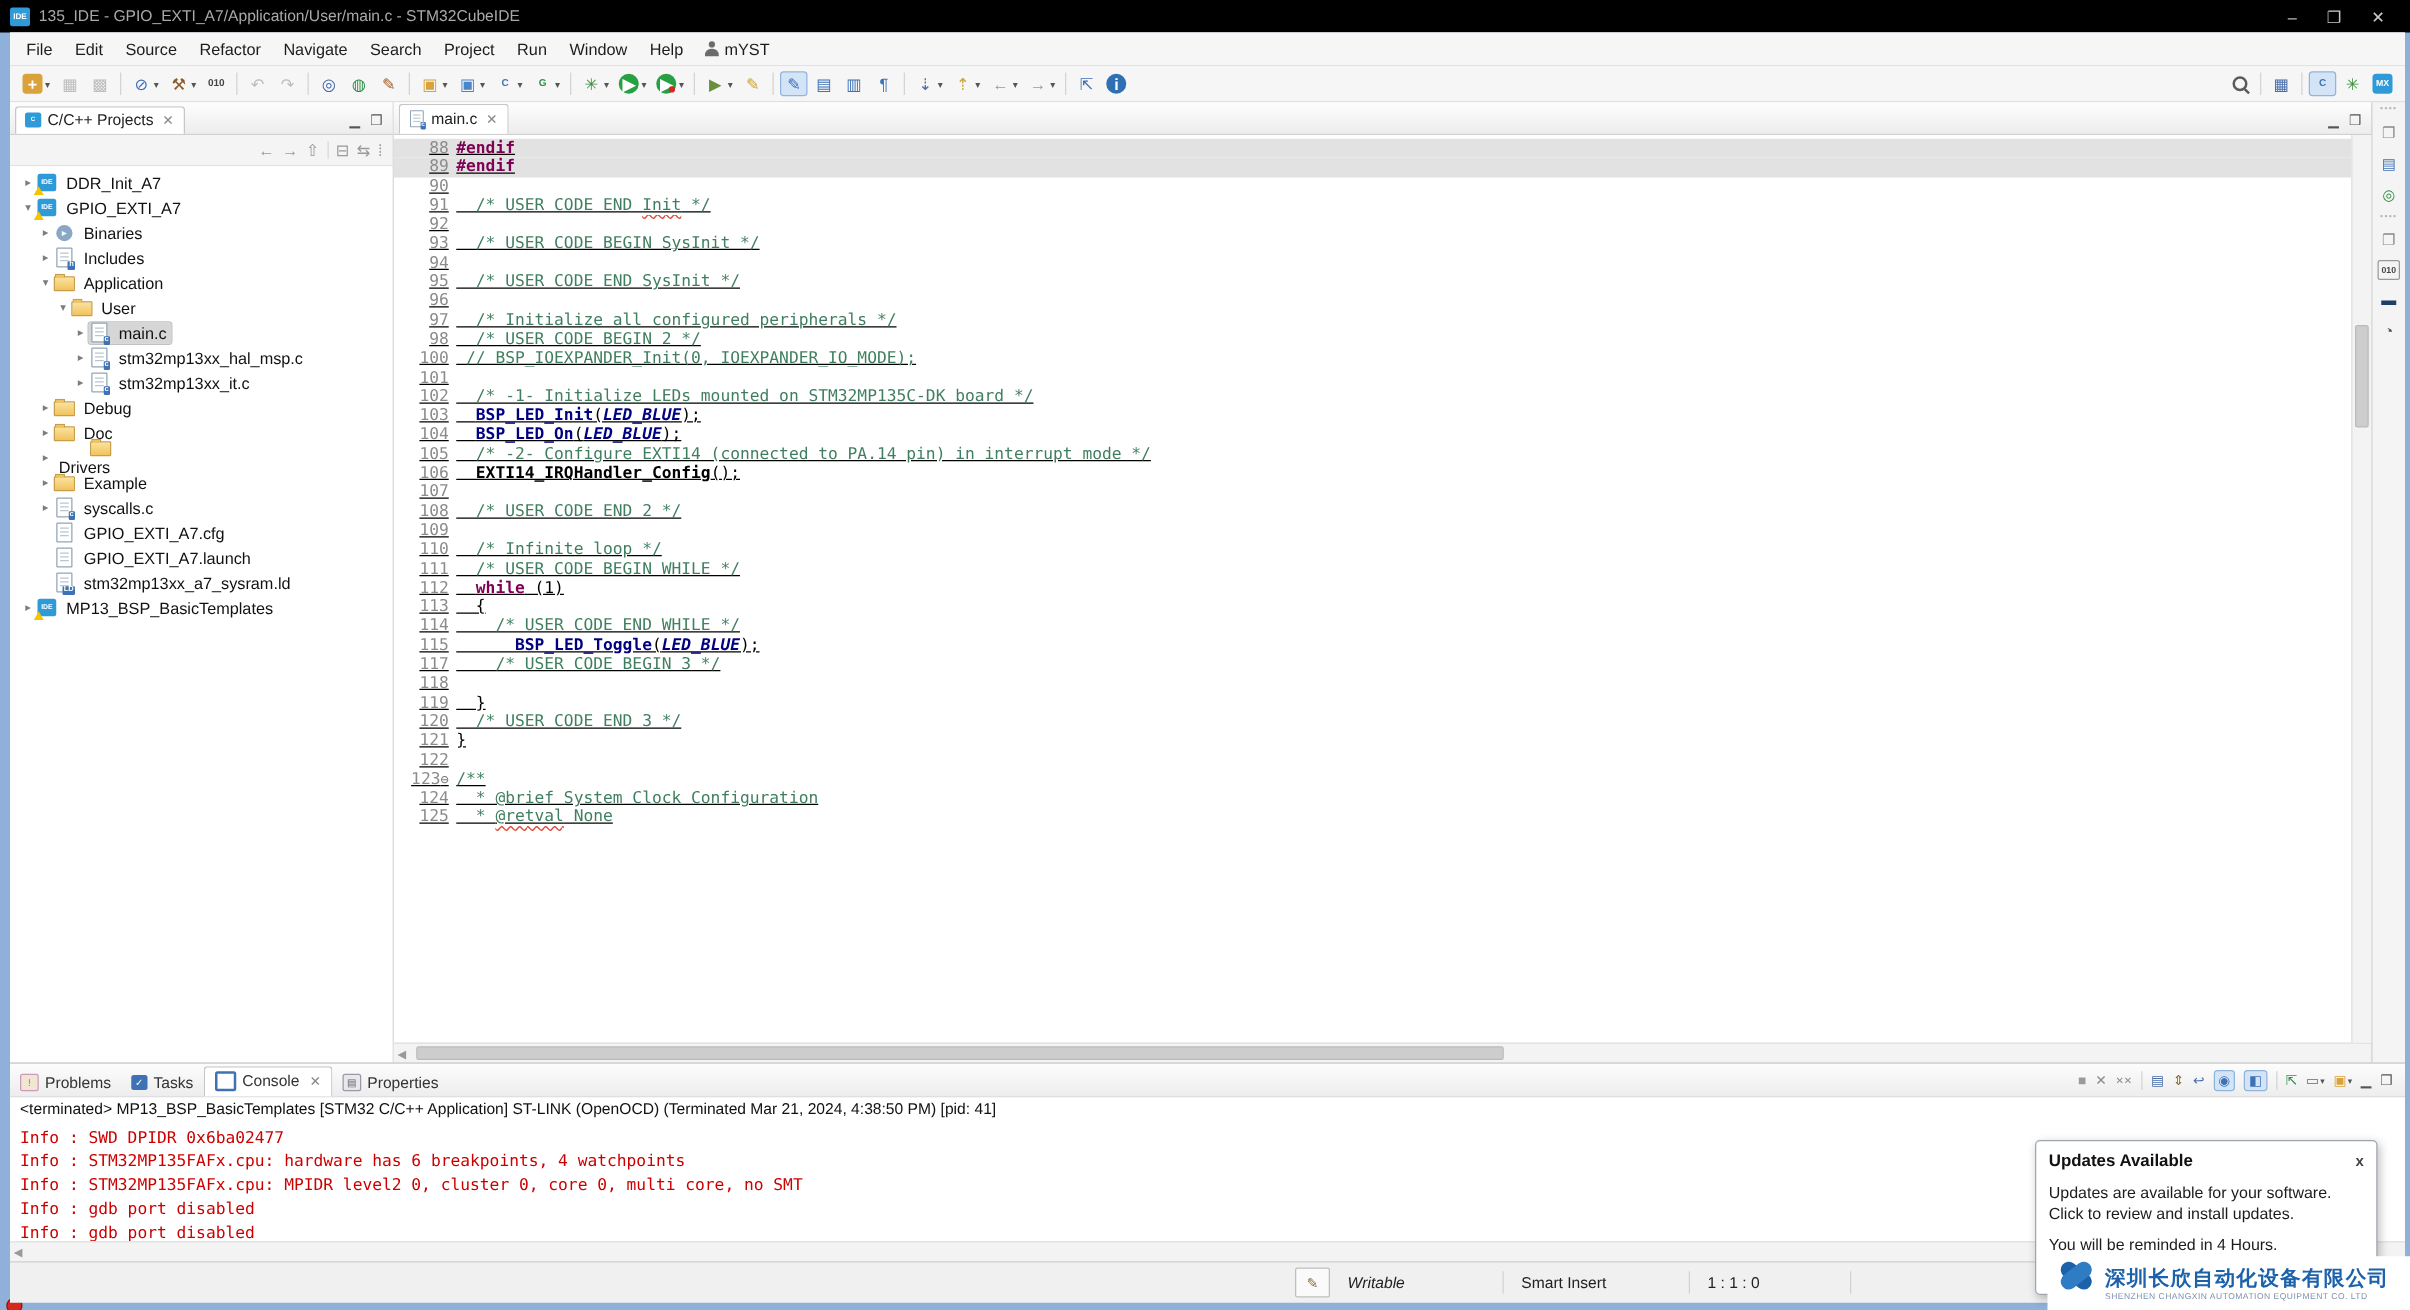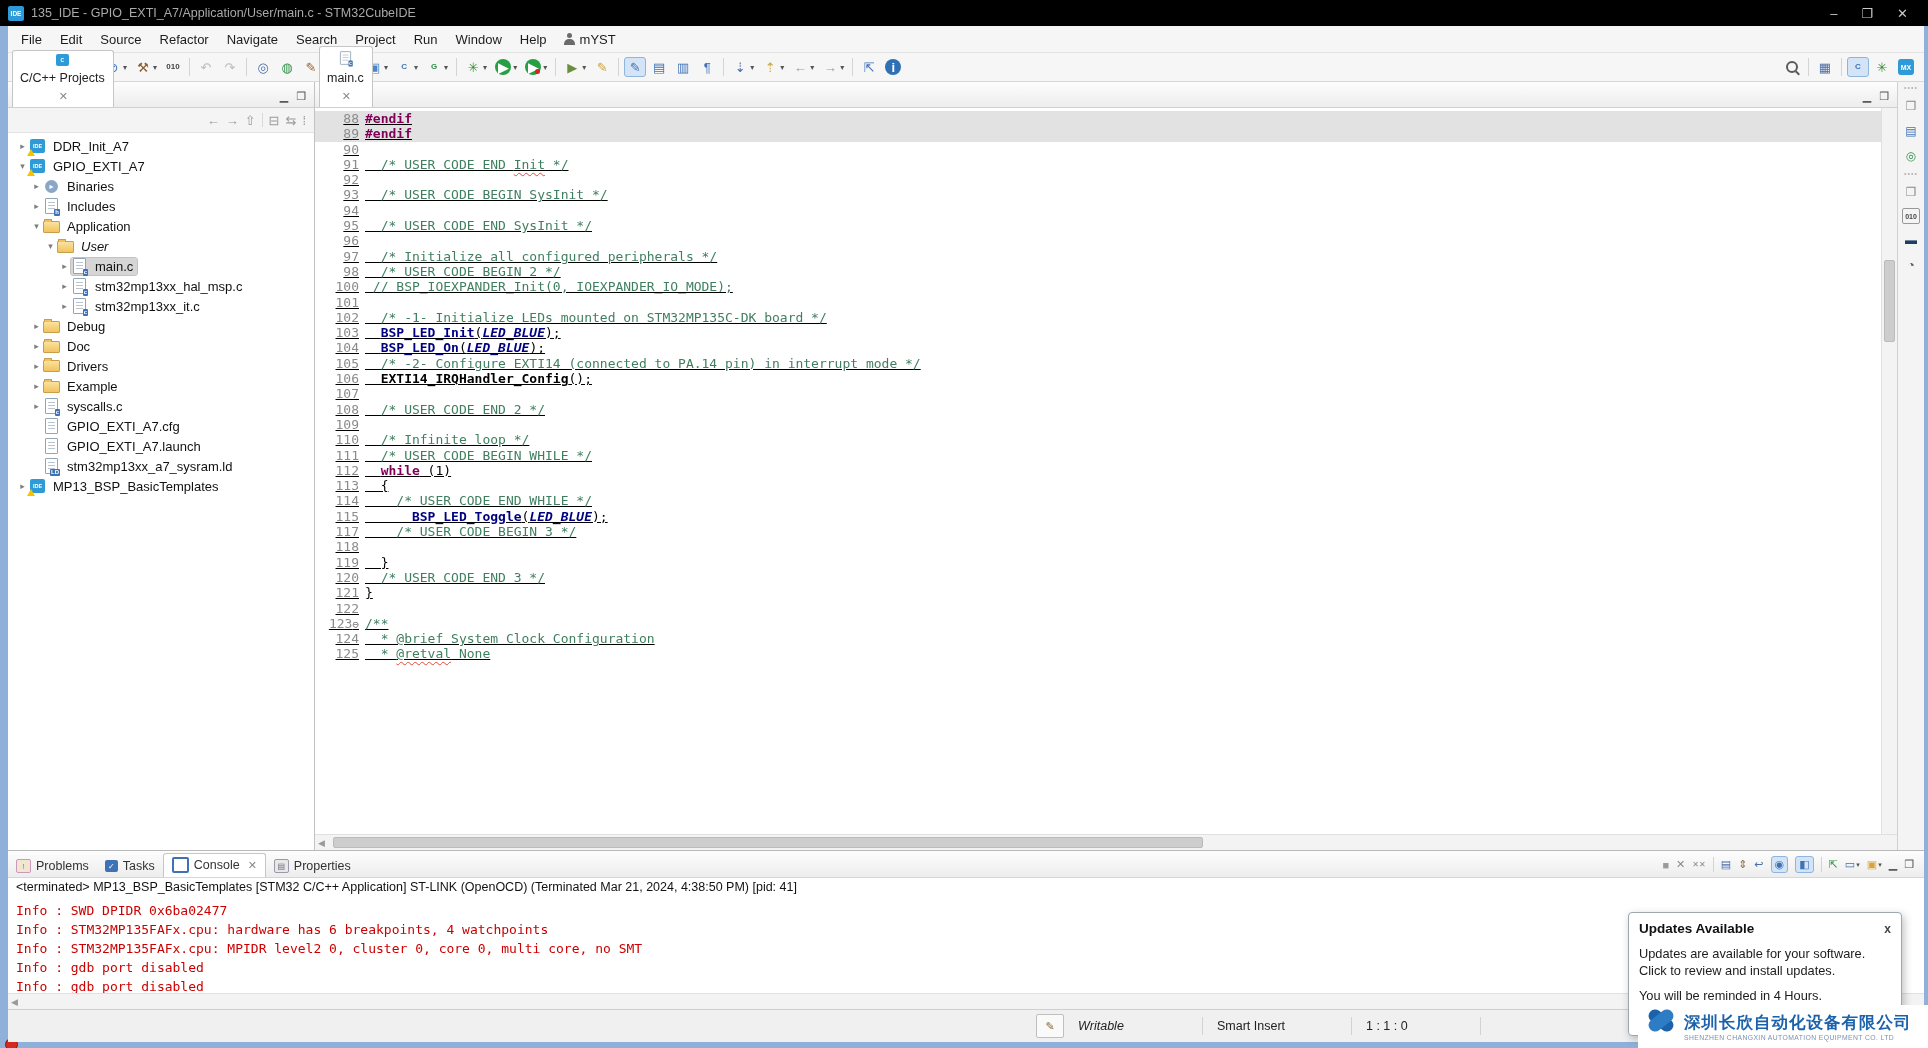--- a/index.html
+++ b/index.html
@@ -26,21 +26,21 @@
   .tbtn .ig.chip{border-radius:3px;font-weight:bold;color:#fff;}
   .tbtn .caret{font-size:8px;color:#555;}
   .tsep{width:1px;height:18px;background:#d4d4d4;margin:0 4px;}
   .tb-spacer{flex:1;}
   .mag{width:8px;height:8px;border:2px solid #5a5a5a;border-radius:50%;position:relative;display:inline-block;}
   .mag::after{content:"";position:absolute;width:5px;height:2px;background:#5a5a5a;transform:rotate(45deg);left:7px;top:9px;}
   .main{flex:1;display:flex;min-height:0;background:#f0f0f0;}
   
   .projects{width:306px;display:flex;flex-direction:column;border-right:1px solid #c3c3c3;background:#fff;}
   .view-tabrow{height:25px;background:linear-gradient(#fdfdfd,#ededed);display:flex;align-items:flex-end;border-bottom:1px solid #d0d0d0;}
-  .view-tab{display:flex;align-items:center;gap:5px;background:#fff;border:1px solid #c6c6c6;border-bottom:none;border-radius:3px 3px 0 0;padding:3px 8px 4px 7px;font-size:12.5px;color:#222;margin-left:4px;flex-direction:column;}
+  .view-tab{display:flex;align-items:center;gap:5px;background:#fff;border:1px solid #c6c6c6;border-bottom:none;border-radius:3px 3px 0 0;padding:3px 8px 4px 7px;font-size:12.5px;color:#222;margin-left:4px;}
   .view-tab .x{color:#8a8a8a;font-size:11px;margin-left:2px;}
   .minmax{margin-left:auto;display:flex;gap:8px;padding:0 8px 4px 0;color:#555;font-size:11px;}
   .view-toolbar{height:24px;background:#f4f4f4;display:flex;align-items:center;justify-content:flex-end;gap:6px;padding-right:8px;border-bottom:1px solid #e2e2e2;color:#9a9a9a;font-size:13px;}
   .view-toolbar .vbtn{cursor:default;}
   .view-toolbar .sep{width:1px;height:14px;background:#d8d8d8;}
   .tree{flex:1;background:#fff;overflow:hidden;padding-top:3px;}
   .trow{height:20px;display:flex;align-items:center;white-space:nowrap;}
   .chev{width:13px;text-align:center;color:#7d7d7d;font-size:9px;flex:none;}
   .tlabel{padding:1px 4px;color:#111;}
   .tsel{background:#d6d6d6;border-radius:2px;outline:1px solid #c2c2c2;}
@@ -351,21 +351,21 @@
               <span class="chev">▾</span>
               <span style="display: flex; align-items: center;">
                 <span class="ti">
                   <span class="ti-fold"></span>
                 </span>
                 <span class="tlabel">Application</span>
               </span>
             </div>
             <div class="trow" style="padding-left: 36px;">
               <span class="chev">▾</span>
-              <span style="display: flex; align-items: center; font-style: italic;">
+              <span style="display: flex; align-items: center;">
                 <span class="ti">
                   <span class="ti-fold"></span>
                 </span>
                 <span class="tlabel">User</span>
               </span>
             </div>
             <div class="trow" style="padding-left: 50px;">
               <span class="chev">▸</span>
               <span class="tsel" style="display: flex; align-items: center;">
                 <span class="ti">
@@ -411,21 +411,21 @@
               <span class="chev">▸</span>
               <span style="display: flex; align-items: center;">
                 <span class="ti">
                   <span class="ti-fold"></span>
                 </span>
                 <span class="tlabel">Doc</span>
               </span>
             </div>
             <div class="trow" style="padding-left: 22px;">
               <span class="chev">▸</span>
-              <span style="display: flex; align-items: flex-start;">
+              <span style="display: flex; align-items: flex-end; flex-direction: column;">
                 <span class="ti">
                   <span class="ti-fold"></span>
                 </span>
                 <span class="tlabel">Drivers</span>
               </span>
             </div>
             <div class="trow" style="padding-left: 22px;">
               <span class="chev">▸</span>
               <span style="display: flex; align-items: center;">
                 <span class="ti">

